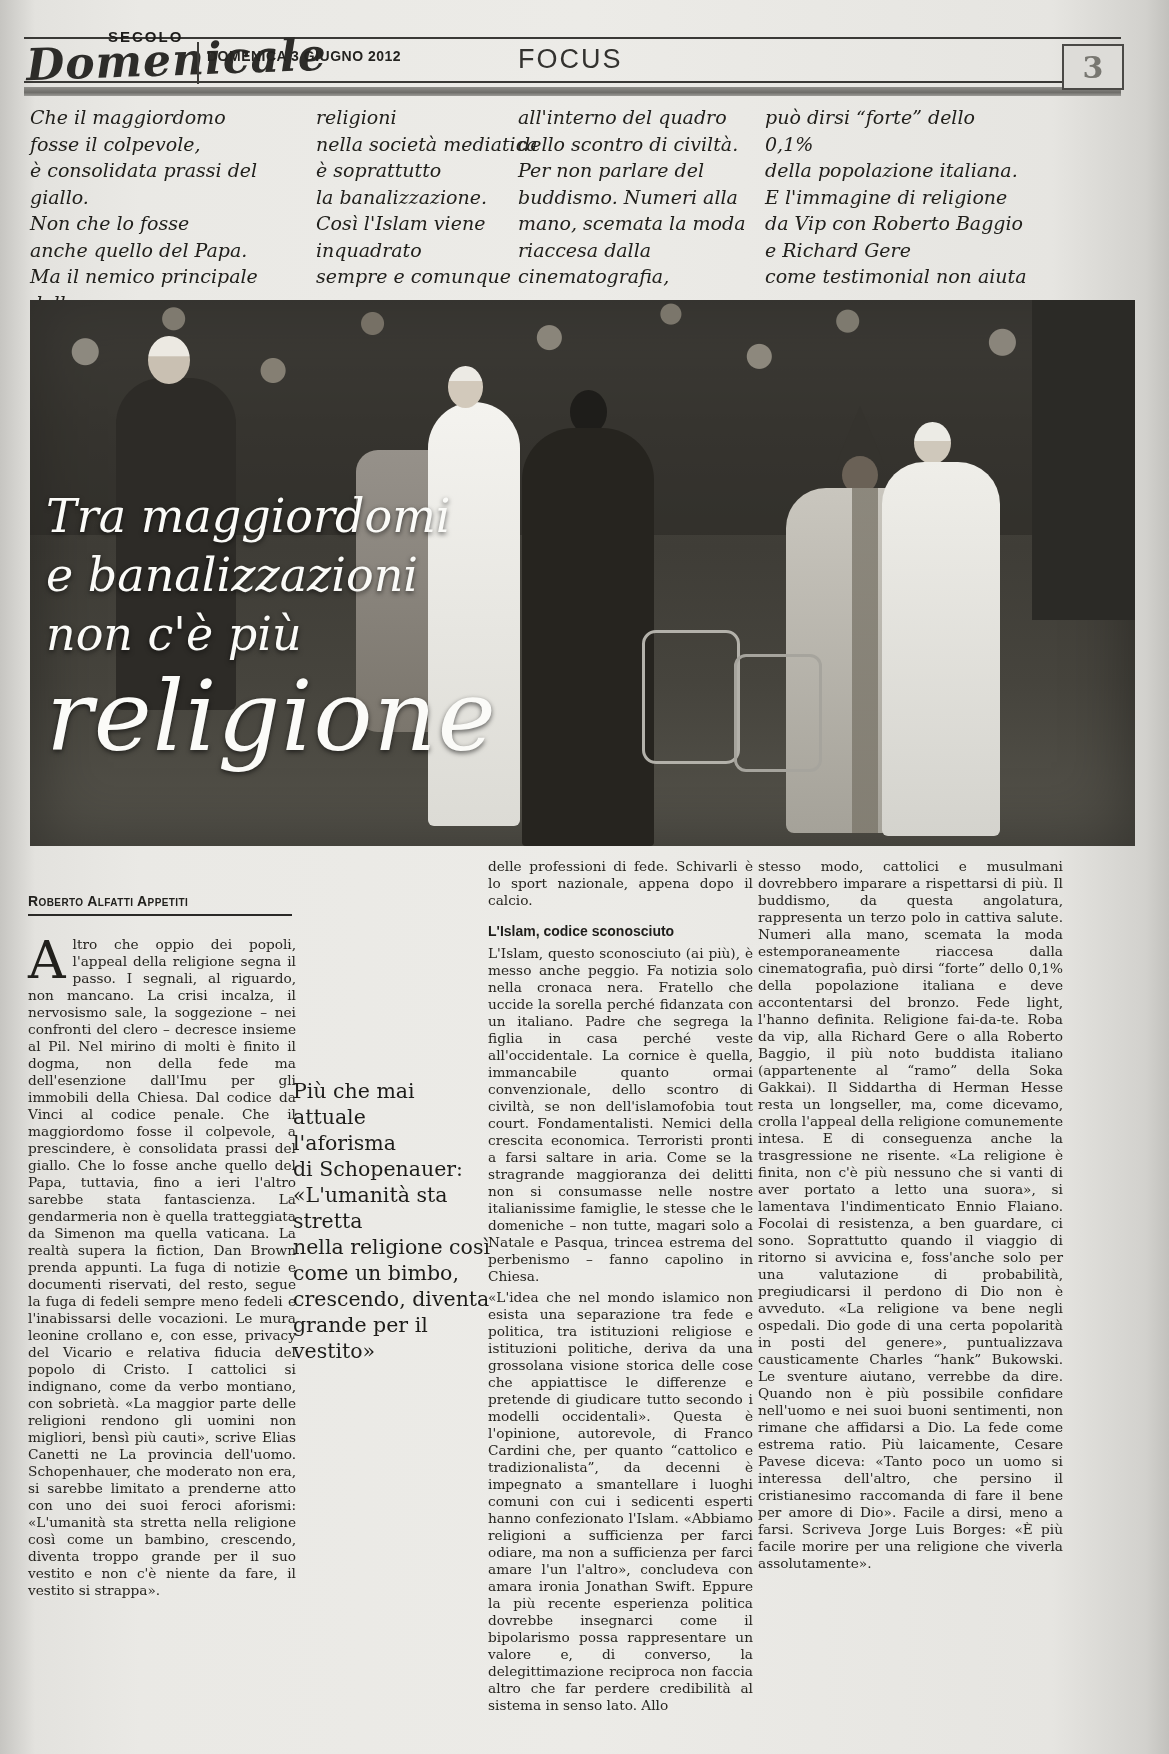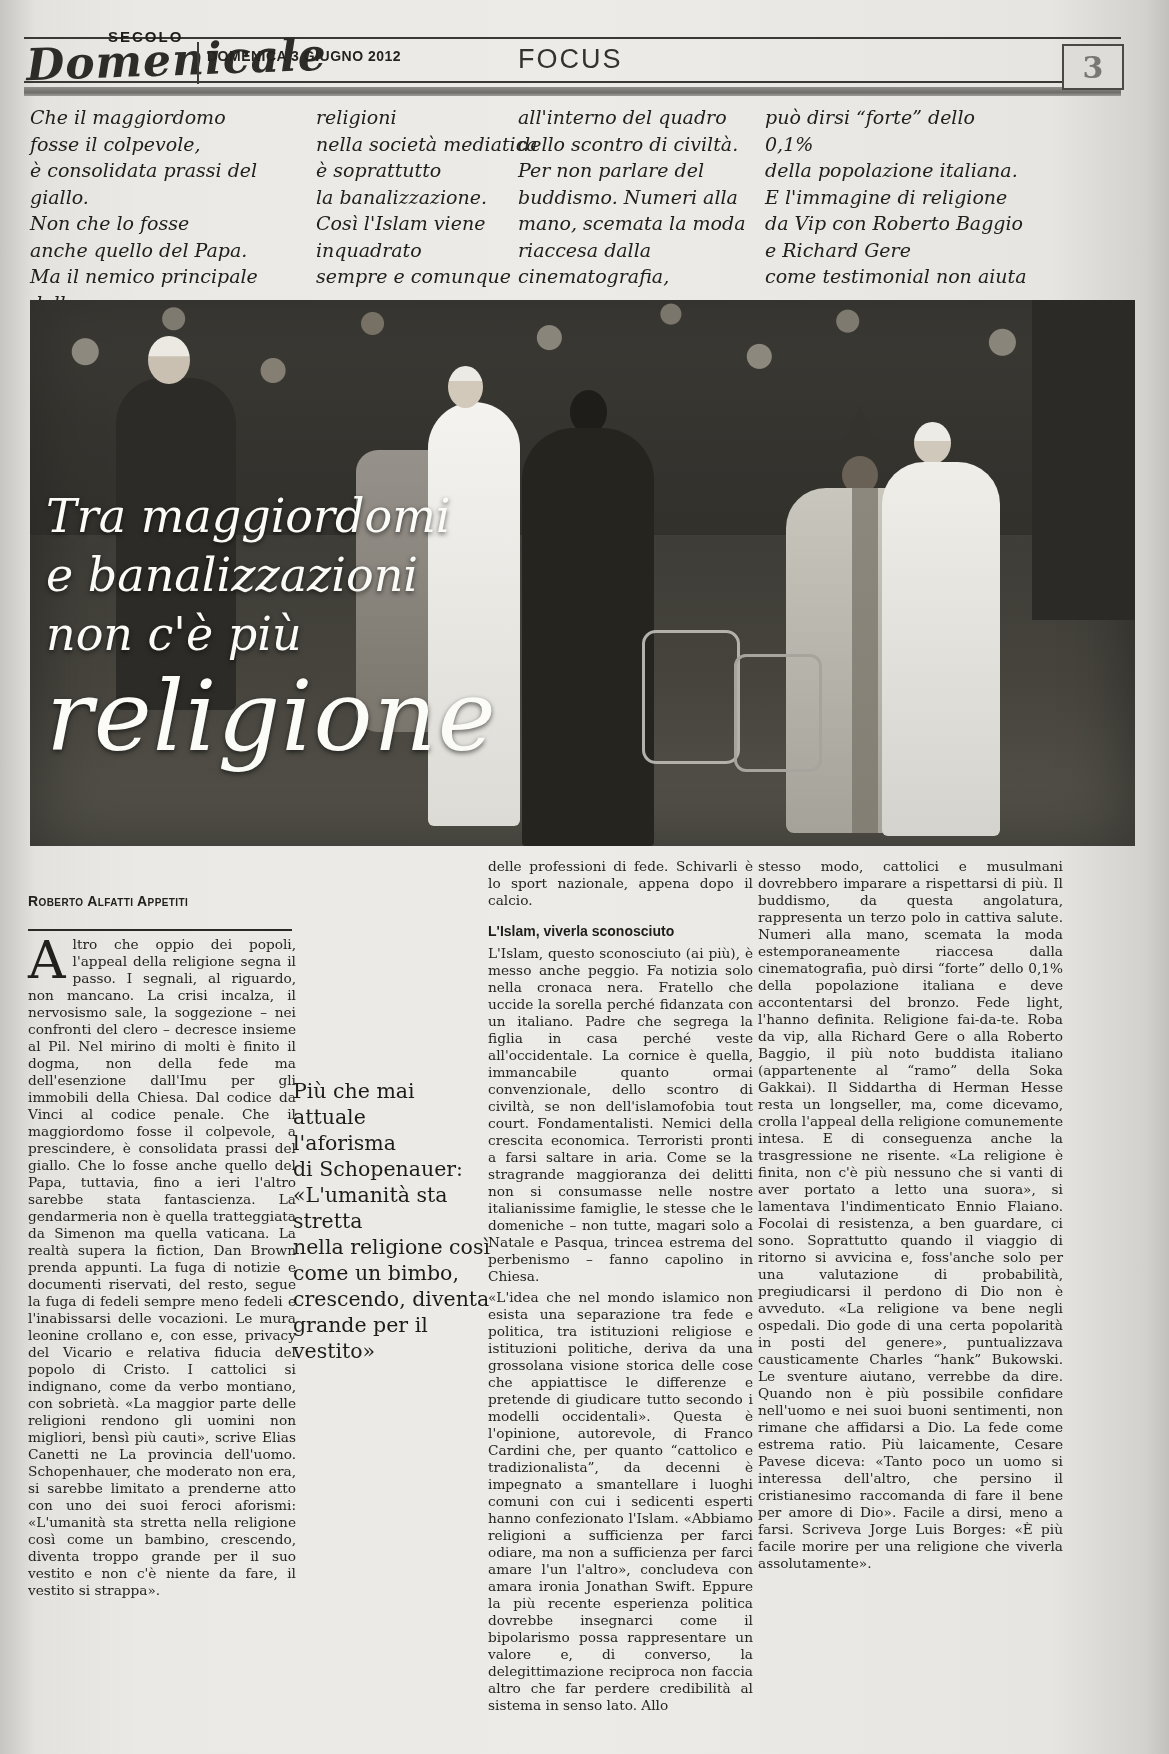--- a/index.html
+++ b/index.html
@@ -110,21 +110,21 @@
     color:#fbfbf8;font-style:italic;
     text-shadow:0 2px 5px rgba(0,0,0,.6);
   }
   .headline .hl-lines{font-size:46px;line-height:59px;white-space:pre-line;}
   .headline .hl-big{font-size:98px;line-height:100px;margin-top:2px;letter-spacing:1px;}
   
   .byline{
     position:absolute;left:28px;top:893px;width:264px;
     font-family:"Liberation Sans",sans-serif;font-weight:700;
     font-variant:small-caps;font-size:14px;letter-spacing:.4px;color:#22211e;
-    border-bottom:2px solid #2a2927;padding-bottom:20px;
+    border-bottom:2px solid #2a2927;padding-bottom:5px;
   }
   .body-col{
     position:absolute;
     font-size:13.7px;line-height:17px;color:#26241f;
     text-align:justify;
   }
   .body-col p{margin:0 0 4px 0;}
   .col1{left:28px;top:936px;width:268px;}
   .col3{left:488px;top:858px;width:265px;}
   .col4{left:758px;top:858px;width:305px;}
@@ -223,21 +223,21 @@
 l'aforisma
 di Schopenauer:
 «L'umanità sta stretta
 nella religione così
 come un bimbo,
 crescendo, diventa
 grande per il vestito»</div>
 
   <div class="body-col col3">
     <p>delle professioni di fede. Schivarli è lo sport nazionale, appena dopo il calcio.</p>
-    <p class="subhead">L'Islam, viverla sconosciuto</p>
+    <p class="subhead">L'Islam, codice sconosciuto</p>
     <p>L'Islam, questo sconosciuto (ai più), è messo anche peggio. Fa notizia solo nella cronaca nera. Fratello che uccide la sorella perché fidanzata con un italiano. Padre che segrega la figlia in casa perché veste all'occidentale. La cornice è quella, immancabile quanto ormai convenzionale, dello scontro di civiltà, se non dell'islamofobia tout court. Fondamentalisti. Nemici della crescita economica. Terroristi pronti a farsi saltare in aria. Come se la stragrande maggioranza dei delitti non si consumasse nelle nostre italianissime famiglie, le stesse che le domeniche – non tutte, magari solo a Natale e Pasqua, trincea estrema del perbenismo – fanno capolino in Chiesa.</p>
     <p>«L'idea che nel mondo islamico non esista una separazione tra fede e politica, tra istituzioni religiose e istituzioni politiche, deriva da una grossolana visione storica delle cose che appiattisce le differenze e pretende di giudicare tutto secondo i modelli occidentali». Questa è l'opinione, autorevole, di Franco Cardini che, per quanto “cattolico e tradizionalista”, da decenni è impegnato a smantellare i luoghi comuni con cui i sedicenti esperti hanno confezionato l'Islam. «Abbiamo religioni a sufficienza per farci odiare, ma non a sufficienza per farci amare l'un l'altro», concludeva con amara ironia Jonathan Swift. Eppure la più recente esperienza politica dovrebbe insegnarci come il bipolarismo possa rappresentare un valore e, di converso, la delegittimazione reciproca non faccia altro che far perdere credibilità al sistema in senso lato. Allo</p>
   </div>
 
   <div class="body-col col4">
     <p>stesso modo, cattolici e musulmani dovrebbero imparare a rispettarsi di più. Il buddismo, da questa angolatura, rappresenta un terzo polo in cattiva salute. Numeri alla mano, scemata la moda estemporaneamente riaccesa dalla cinematografia, può dirsi “forte” dello 0,1% della popolazione italiana e deve accontentarsi del bronzo. Fede light, l'hanno definita. Religione fai-da-te. Roba da vip, alla Richard Gere o alla Roberto Baggio, il più noto buddista italiano (appartenente al “ramo” della Soka Gakkai). Il Siddartha di Herman Hesse resta un longseller, ma, come dicevamo, crolla l'appeal della religione comunemente intesa. E di conseguenza anche la trasgressione ne risente. «La religione è finita, non c'è più nessuno che si vanti di aver portato a letto una suora», si lamentava l'indimenticato Ennio Flaiano. Focolai di resistenza, a ben guardare, ci sono. Soprattutto quando il viaggio di ritorno si avvicina e, foss'anche solo per una valutazione di probabilità, pregiudicarsi il perdono di Dio non è avveduto. «La religione va bene negli ospedali. Dio gode di una certa popolarità in posti del genere», puntualizzava causticamente Charles “hank” Bukowski. Le sventure aiutano, verrebbe da dire. Quando non è più possibile confidare nell'uomo e nei suoi buoni sentimenti, non rimane che affidarsi a Dio. La fede come estrema ratio. Più laicamente, Cesare Pavese diceva: «Tanto poco un uomo si interessa dell'altro, che persino il cristianesimo raccomanda di fare il bene per amore di Dio». Facile a dirsi, meno a farsi. Scriveva Jorge Luis Borges: «È più facile morire per una religione che viverla assolutamente».</p>
   </div>
 
 </div>
 

